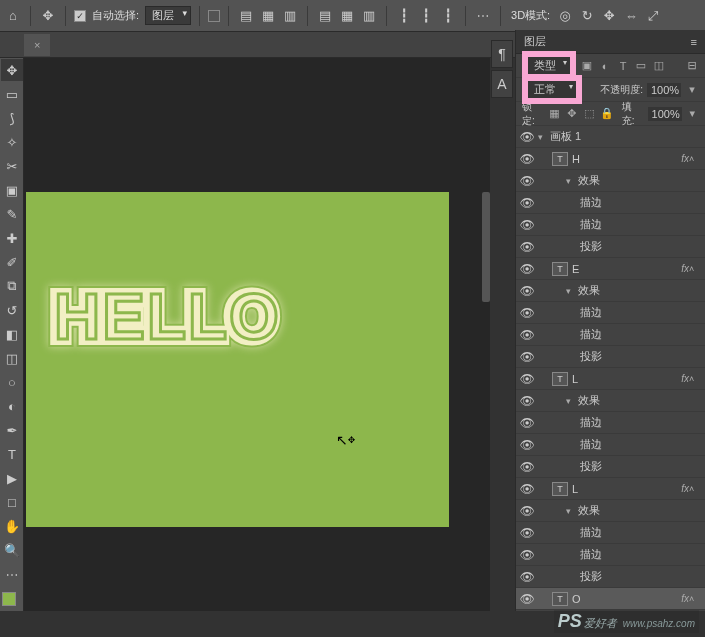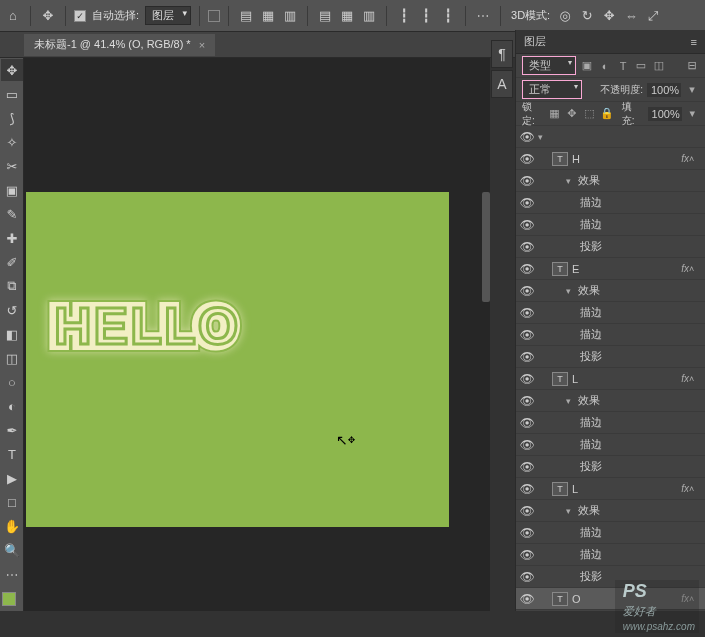--- a/index.html
+++ b/index.html
@@ -22,57 +22,57 @@
 
 .toolbox { position: absolute; left: 0; top: 58px; width: 24px; bottom: 26px; background: #535353; border-right: 1px solid #2a2a2a; display: flex; flex-direction: column; }
 .toolbox .tool { width: 22px; height: 22px; display: flex; align-items: center; justify-content: center; font-size: 13px; color: #ccc; margin: 1px; }
 .toolbox .tool.sel { background: #3a3a3a; }
 .toolbox .swatches { margin-top: 4px; padding: 2px; }
 .toolbox .fg { width: 14px; height: 14px; border: 1px solid #888; }
 
 
 .canvas-wrap { position: absolute; left: 24px; top: 58px; right: 215px; bottom: 26px; background: #262626; overflow: hidden; }
 .board { position: absolute; left: 2px; top: 134px; width: 423px; height: 335px; background: #8db74c; }
-.hello { position: absolute; left: 26px; top: 104px; font-family: Arial, sans-serif; font-size: 52px; font-weight: 900; letter-spacing: -2px; color: #f2efc4; -webkit-text-stroke: 3px #8db74c; text-shadow: 0 0 0 6px #f2efc4, 3px 6px 10px rgba(0,0,0,.4); filter: drop-shadow(0 0 4px rgba(242,239,196,.6)); }
+.hello { position: absolute; left: 26px; top: 88px; font-family: Arial, sans-serif; font-size: 64px; font-weight: 900; letter-spacing: -2px; color: #f2efc4; -webkit-text-stroke: 3px #8db74c; text-shadow: 0 0 0 6px #f2efc4, 3px 6px 10px rgba(0,0,0,.4); filter: drop-shadow(0 0 4px rgba(242,239,196,.6)); }
 .hello span { display: inline-block; padding: 0 2px; position: relative; }
 .hello span::before { content: attr(data-ch); position: absolute; left: 0; top: 0; -webkit-text-stroke: 12px #f2efc4; z-index: -1; }
 .hello span::after { content: attr(data-ch); position: absolute; left: 0; top: 0; -webkit-text-stroke: 16px #8db74c; z-index: -2; }
 .cursor { position: absolute; left: 310px; top: 240px; font-size: 14px; color: #000; }
 .scroll-v { position: absolute; right: 0; top: 134px; width: 8px; height: 110px; background: #555; border-radius: 2px; }
 
 
 .vtabs { position: absolute; right: 192px; top: 40px; width: 22px; }
 .vtab { width: 22px; height: 28px; background: #424242; margin-bottom: 2px; display: flex; align-items: center; justify-content: center; font-size: 14px; color: #ccc; border: 1px solid #2a2a2a; }
 
 
 .panel { position: absolute; right: 0; top: 30px; width: 190px; bottom: 26px; background: #424242; border-left: 1px solid #2a2a2a; display: flex; flex-direction: column; }
 .panel-hdr { height: 24px; background: #353535; display: flex; align-items: center; padding: 0 8px; font-size: 11px; border-bottom: 1px solid #2a2a2a; gap: 6px; }
 .panel-row { height: 24px; display: flex; align-items: center; padding: 0 6px; gap: 4px; font-size: 11px; border-bottom: 1px solid #3a3a3a; }
-.panel-row .drop2 { background: #353535; border: 1px solid #f9a8d4; padding: 1px 14px 1px 6px; position: relative; flex: 0 0 54px; }
+.panel-row .drop2 { background: #353535; border: 6px solid #f9a8d4; padding: 1px 14px 1px 6px; position: relative; flex: 0 0 54px; }
 .panel-row .drop2::after { content: "▾"; position: absolute; right: 3px; font-size: 8px; }
 .panel-row .mini { width: 14px; height: 14px; display: flex; align-items: center; justify-content: center; color: #aaa; font-size: 11px; }
 .panel-row .num { background: #353535; padding: 1px 4px; width: 34px; text-align: right; }
 .panel-row .pct { font-size: 10px; }
 
 .layer-tree { flex: 1; overflow: auto; background: #424242; }
 .layer-tree::-webkit-scrollbar { width: 10px; }
 .layer-tree::-webkit-scrollbar-thumb { background: #666; }
 .lrow { height: 22px; display: flex; align-items: center; font-size: 11px; padding-right: 6px; border-bottom: 1px solid #3a3a3a; }
 .lrow.sel { background: #5a5a5a; }
 .lrow .eye { width: 22px; text-align: center; color: #ccc; font-size: 12px; }
 .lrow .pad { display: inline-block; }
 .lrow .chev { width: 12px; font-size: 9px; color: #aaa; }
 .lrow .thmb { width: 16px; height: 14px; background: #666; margin-right: 4px; display: flex; align-items: center; justify-content: center; font-size: 9px; border: 1px solid #888; }
 .lrow .thmb.t { background: #555; }
 .lrow .nm { flex: 1; }
 .lrow .fx { color: #aaa; font-size: 10px; font-style: italic; }
 .lrow .fxc { width: 10px; color: #aaa; font-size: 9px; }
 
 
-.wm { position: absolute; right: 6px; bottom: 4px; font-size: 14px; color: #9aa; font-style: italic; display: flex; align-items: baseline; gap: 2px; background: rgba(40,40,40,.3); padding: 1px 4px; flex-direction: column; }
+.wm { position: absolute; right: 6px; bottom: 4px; font-size: 14px; color: #9aa; font-style: italic; display: flex; align-items: baseline; gap: 2px; background: rgba(40,40,40,.3); padding: 1px 4px; }
 .wm .ps { font-weight: bold; font-size: 18px; color: #bcc; }
 .wm .cn { font-size: 11px; }
 .wm .url { font-size: 10px; color: #899; margin-left: 4px; }
 </style>
 </head>
 <body>
 
 <div class="topbar">
   <div class="ico">⌂</div>
   <div class="sep"></div>
@@ -101,21 +101,20 @@
   <span class="lbl">3D模式:</span>
   <div class="ico">◎</div>
   <div class="ico">↻</div>
   <div class="ico">✥</div>
   <div class="ico">⇔</div>
   <div class="ico">⤢</div>
 </div>
 
 <div class="tabbar">
   <div class="doctab">
-    <span>未标题-1 @ 41.4% (O, RGB/8) *</span>
     <span class="x">×</span>
   </div>
 </div>
 
 <div class="toolbox">
   <div class="tool sel">✥</div>
   <div class="tool">▭</div>
   <div class="tool">⟆</div>
   <div class="tool">✧</div>
   <div class="tool">✂</div>
@@ -189,20 +188,21 @@
     <span class="pct">填充:</span>
     <span class="num">100%</span>
     <span class="mini">▾</span>
   </div>
 
   <div class="layer-tree" id="layer-tree">
       <div class="lrow">
         <span class="eye">👁</span>
         <span class="pad" style="width:0px"></span>
         <span class="chev">▾</span>
+        <span class="nm">画板 1</span>
       </div>
       <div class="lrow">
         <span class="eye">👁</span>
         <span class="pad" style="width:14px"></span>
         <span class="thmb t">T</span>
         <span class="nm">H</span>
         <span class="fx">fx</span>
         <span class="fxc">˄</span>
       </div>
       <div class="lrow">

